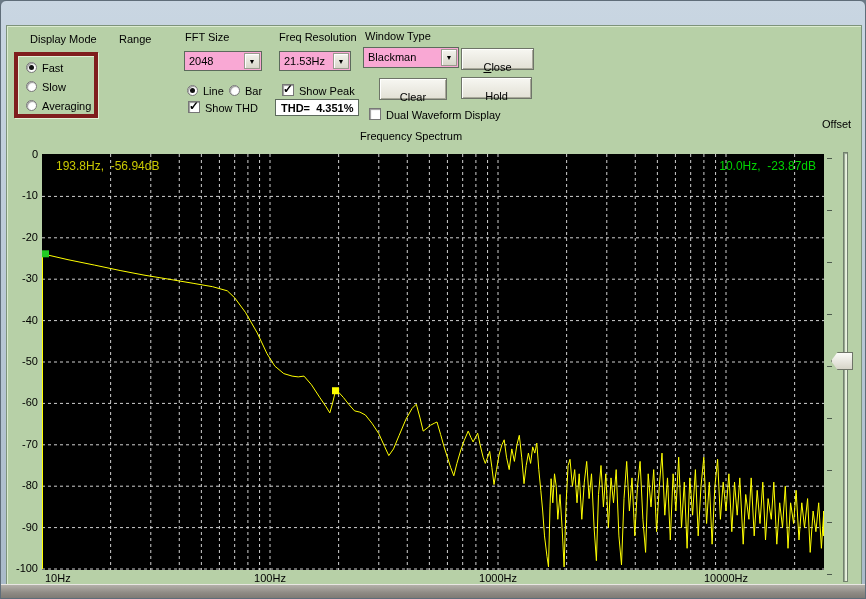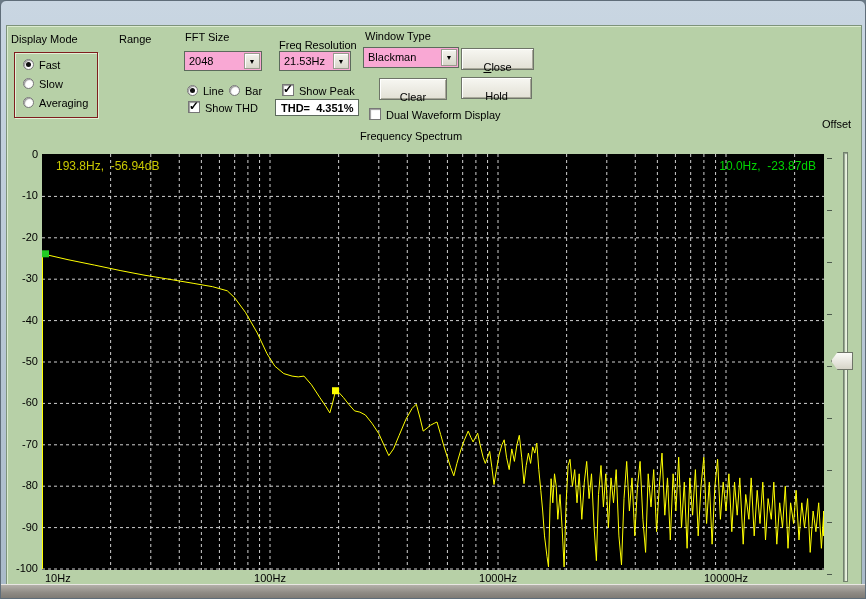--- a/index.html
+++ b/index.html
@@ -36,21 +36,21 @@
   }
   .client {
     position:absolute; left:5px; top:24px; width:856px; height:561px;
     background:#b7d0a7;
     border:1px solid #7d937a; box-shadow:inset 1px 1px 0 #dcecd0;
   }
   .lbl { position:absolute; font-size:11px; color:#000; white-space:nowrap; }
 
   
   .groupbox {
-    position:absolute; border:1px solid #7f1d1d;
+    position:absolute; border:4px solid #7f1d1d;
     box-shadow:inset 1px 1px 0 #e2f0d6, 1px 1px 0 #e2f0d6;
   }
   
   .radio-row { position:absolute; height:14px; }
   .radio {
     position:absolute; left:0; top:1px; width:11px; height:11px; border-radius:50%;
     background:#fff; border:1px solid #777;
     box-shadow:inset 1px 1px 1px #9a9a9a;
   }
   .radio .dot { display:none; position:absolute; left:2px; top:2px; width:5px; height:5px; border-radius:50%; background:#111; }
@@ -124,21 +124,21 @@
   }
 </style>
 </head>
 <body>
 
 <div class="window">
 
 
   <div class="client">
 
-    <span class="lbl" style="left:4px;top:7px;text-align:right;">Display Mode</span>
+    <span class="lbl" style="left:23px;top:7px;text-align:right;">Display Mode</span>
     <div class="groupbox" style="left:7px;top:26px;width:84px;height:66px;">
       <div class="radio-row" style="left:8px;top:5px;width:70px;">
         <span class="radio on">
             <span class="dot"></span>
           </span>
         <span class="radio-label">Fast</span>
       </div>
       <div class="radio-row" style="left:8px;top:24px;width:70px;">
         <span class="radio"></span>
         <span class="radio-label">Slow</span>
@@ -164,21 +164,21 @@
     </div>
     <div class="radio-row" style="left:222px;top:58px;width:36px;">
       <span class="radio"></span>
       <span class="radio-label">Bar</span>
     </div>
     <span class="checkbox on" style="left:181px;top:75px;">
         <span class="mark">✓</span>
       </span>
     <span class="lbl" style="left:198px;top:76px;">Show THD</span>
 
-    <span class="lbl" style="left:272px;top:13px;">Freq Resolution</span>
+    <span class="lbl" style="left:272px;top:5px;">Freq Resolution</span>
     <div class="combo" style="left:272px;top:25px;width:72px;height:20px;">
       <span class="val">21.53Hz</span>
       <span class="arrow-btn">▼</span>
     </div>
     <span class="checkbox on" style="left:275px;top:58px;">
         <span class="mark">✓</span>
       </span>
     <span class="lbl" style="left:292px;top:59px;">Show Peak</span>
     <div class="thd-box" style="left:268px;top:73px;width:84px;height:17px;">THD=  4.351%</div>
 

